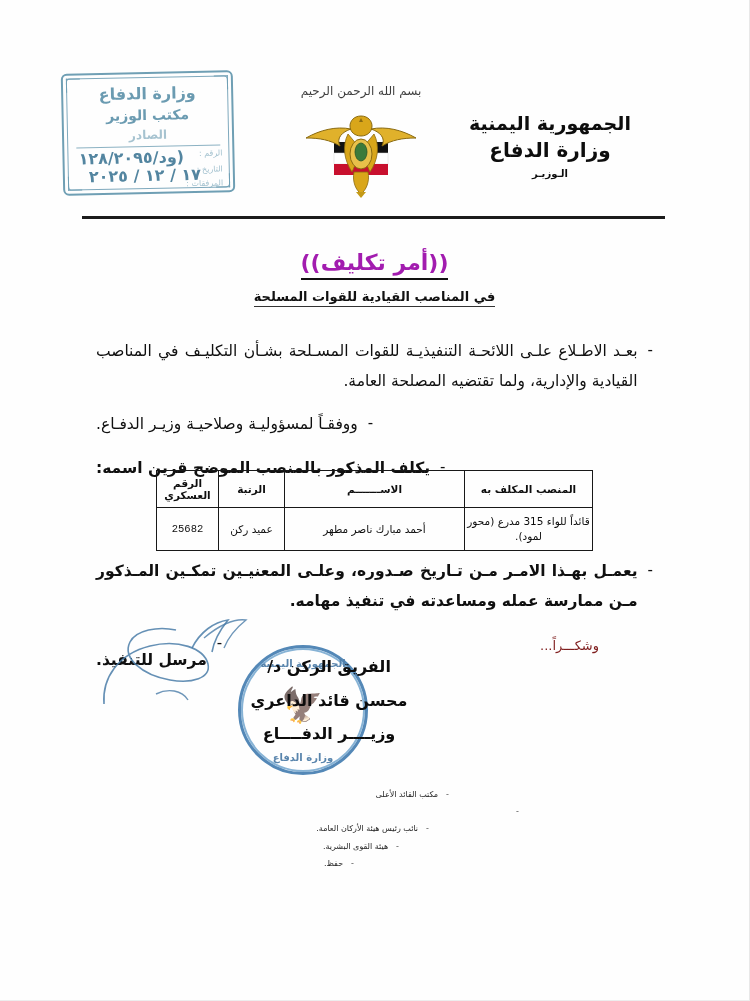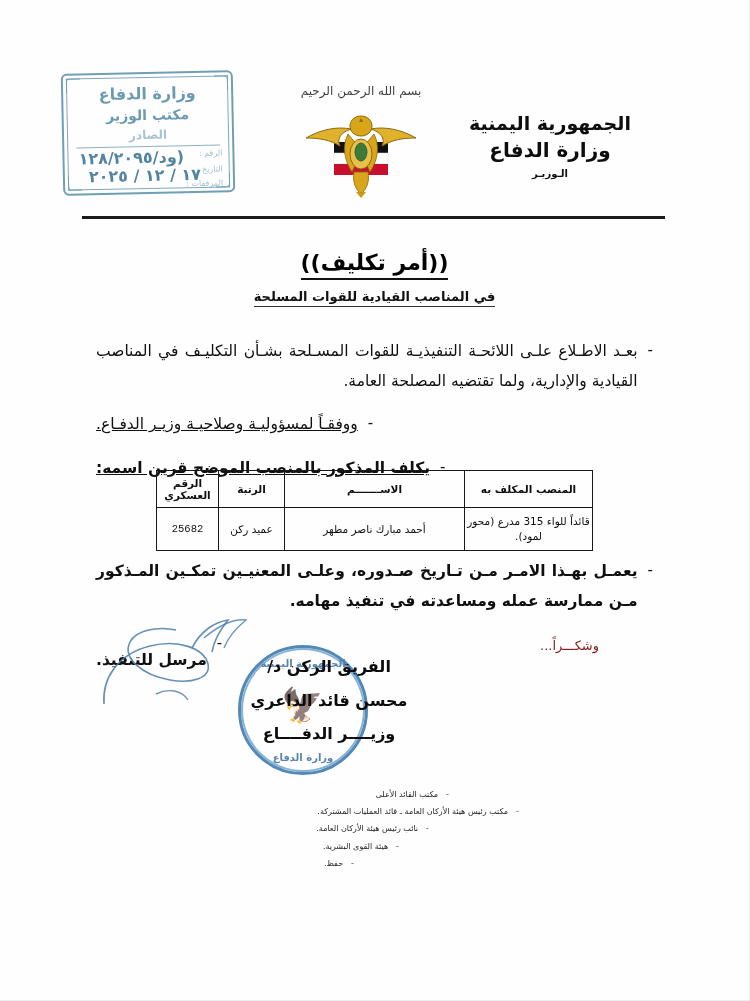--- a/index.html
+++ b/index.html
@@ -144,21 +144,21 @@
   .title-wrap {
     position: absolute;
     left: 0; right: 0;
     top: 250px;
     text-align: center;
   }
   .doc-title {
     display: inline-block;
     font-size: 22px;
     font-weight: 700;
-    color: #000000;
+    color: #a21caf;
     border-bottom: 2px solid #111;
     padding-bottom: 3px;
   }
   .doc-subtitle {
     margin-top: 9px;
     font-size: 13px;
     font-weight: 700;
     color: #111;
     border-bottom: 1px solid #333;
     display: inline-block;
@@ -189,21 +189,21 @@
   }
   .clause .txt {
     flex: 1 1 auto;
     text-align: justify;
     text-align-last: right;
   }
   .clause.c1 .txt { text-align-last: right; }
   .clause.c2 { justify-content: flex-start; }
   .clause.c2 .txt { text-align: right; }
   .clause.c2, .clause.c3 { margin-right: 0; }
-  .clause.c2 .txt, .clause.c3 .txt { flex: 0 1 auto; text-decoration: underline; }
+  .clause.c2 .txt, .clause.c3 .txt { flex: 0 1 auto; }
   .clause.c2, .clause.c3 { justify-content: flex-end; }
   .clause.bold .txt { font-weight: 700; }
   .clause.c5 { justify-content: flex-end; }
   .clause.c5 .txt { flex: 0 1 auto; margin-top: 16px; }
 
   
   .tbl-wrap {
     position: absolute;
     left: 0; right: 0;
     top: 470px;
@@ -480,21 +480,20 @@
   </div>
 
   <div class="footer">
     <ul>
       <li class="fi-1">
         <span class="d">-</span>
         <span class="t">مكتب القائد الأعلى</span>
       </li>
       <li class="fi-2">
         <span class="d">-</span>
-        <span class="t">مكتب رئيس هيئة الأركان العامة ـ قائد العمليات المشتركة.</span>
       </li>
       <li class="fi-3">
         <span class="d">-</span>
         <span class="t">نائب رئيس هيئة الأركان العامة.</span>
       </li>
       <li class="fi-4">
         <span class="d">-</span>
         <span class="t">هيئة القوى البشرية.</span>
       </li>
       <li class="fi-5">

